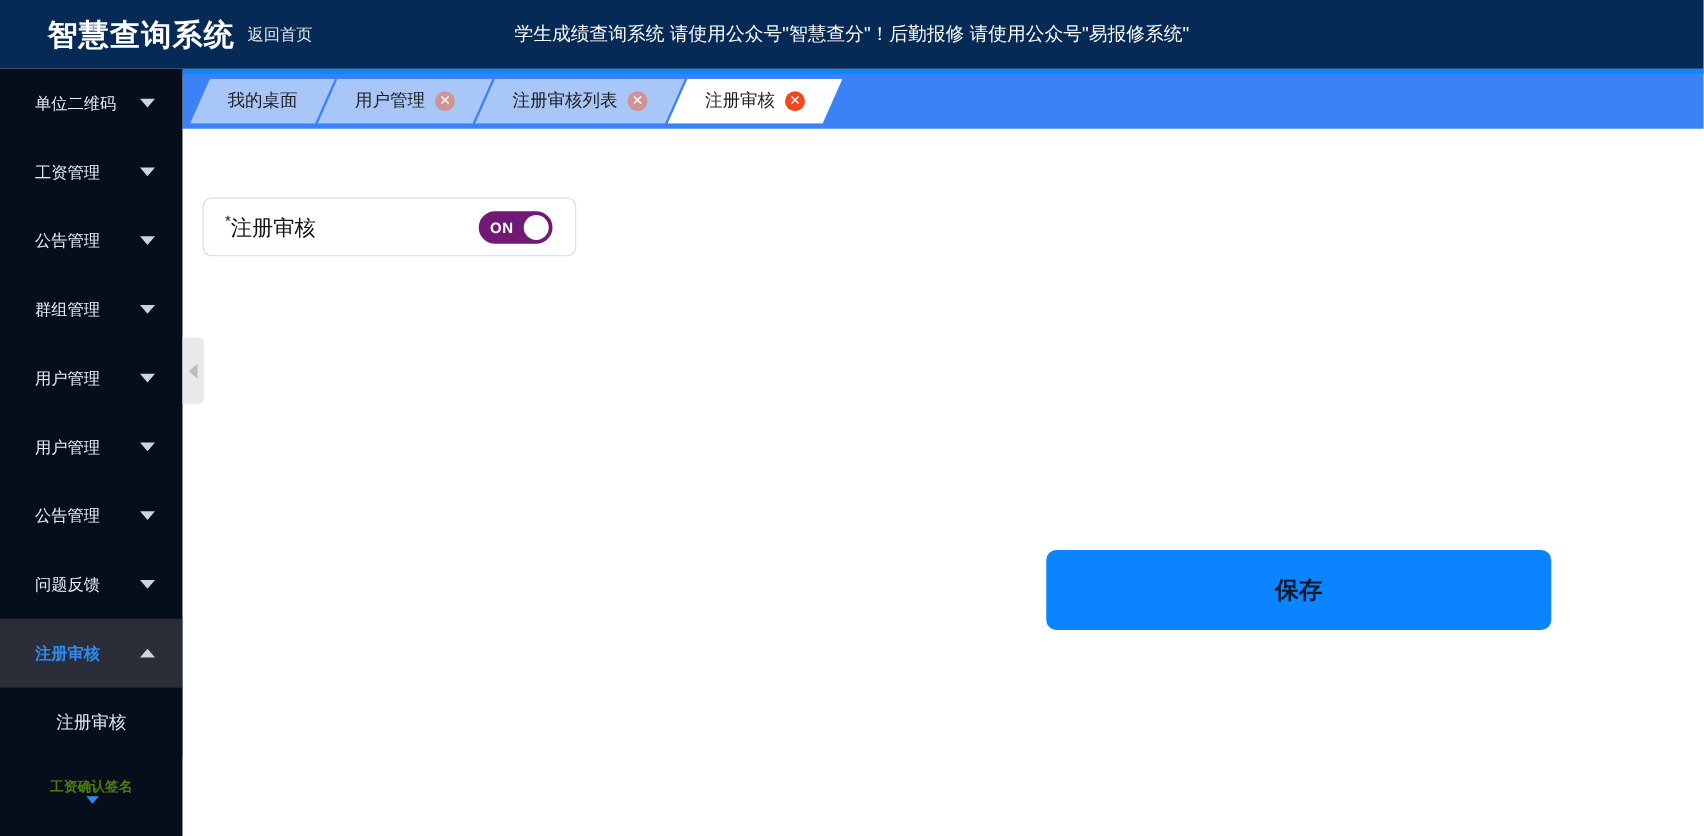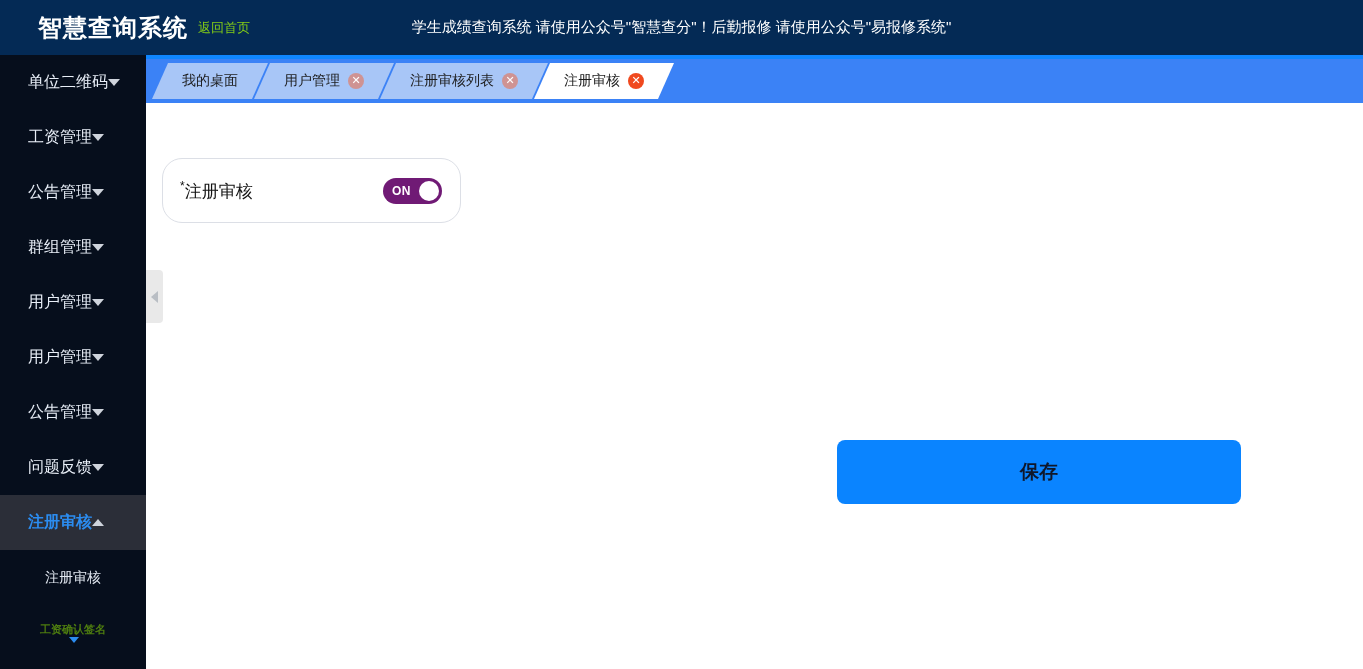--- a/index.html
+++ b/index.html
@@ -33,21 +33,21 @@
   .logo-text {
     margin-left: 38px;
     color: #ffffff;
     font-size: 24px;
     font-weight: bold;
     letter-spacing: 1px;
     white-space: nowrap;
   }
   .home-link {
     margin-left: 10px;
-    color: #84cc16;
+    color: #e5e5e5;
     font-size: 13px;
     white-space: nowrap;
     text-decoration: none;
   }
   .banner-text {
     position: absolute;
     left: 0;
     width: 1363px;
     text-align: center;
     color: #ffffff;
@@ -65,24 +65,24 @@
     height: 614px;
     background: #060e1c;
     overflow: hidden;
     z-index: 20;
   }
   .menu-item {
     position: relative;
     height: 55px;
     display: flex;
     align-items: center;
-    justify-content: flex-start;
+    justify-content: space-between;
     padding: 0 22px 0 28px;
     color: #e8eef7;
-    font-size: 16px;
+    font-size: 13px;
     white-space: nowrap;
     cursor: pointer;
   }
   .menu-item.active {
     background: #2b2e38;
     color: #2b8cf0;
     font-weight: bold;
   }
   .menu-item .caret {
     width: 0; height: 0;
@@ -207,23 +207,23 @@
     height: 566px;
     background: #ffffff;
     overflow: hidden;
   }
 
   .form-card {
     position: absolute;
     top: 55px;
     left: 16px;
     width: 299px;
-    height: 65px;
+    height: 47px;
     border: 1px solid #dcdfe6;
-    border-radius: 20px;
+    border-radius: 7px;
     display: flex;
     align-items: center;
     justify-content: space-between;
     padding: 0 18px 0 17px;
     background: #ffffff;
   }
   .field-label {
     font-size: 17px;
     color: #111111;
     font-weight: 500;

